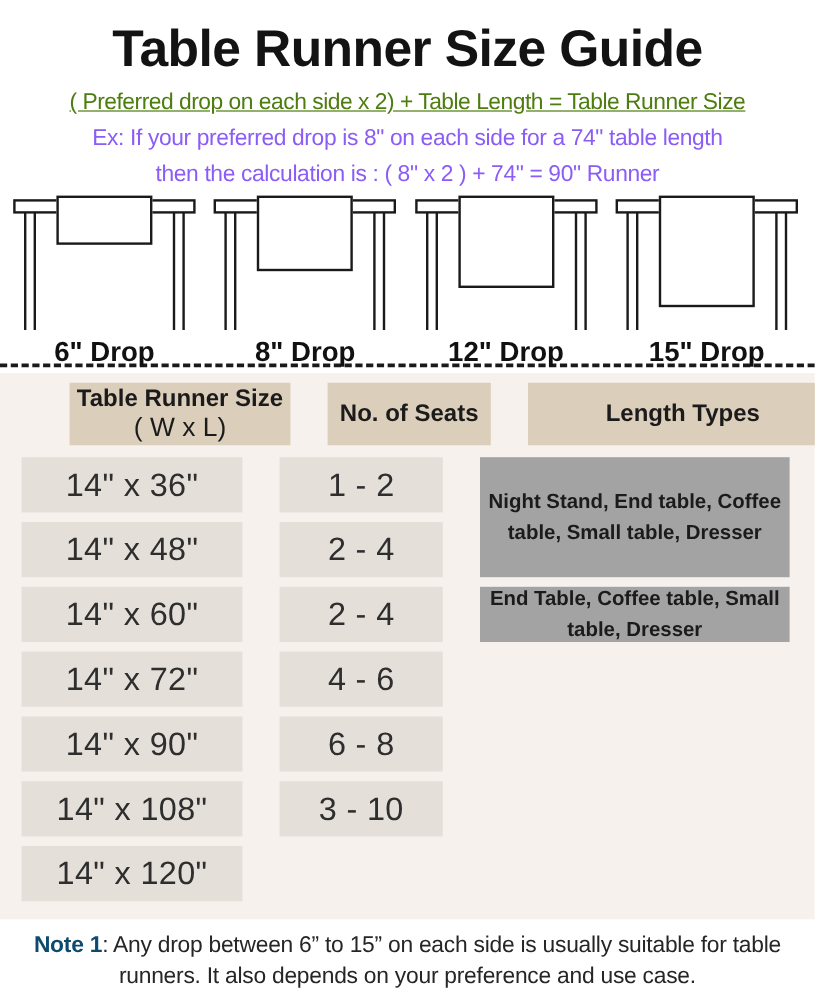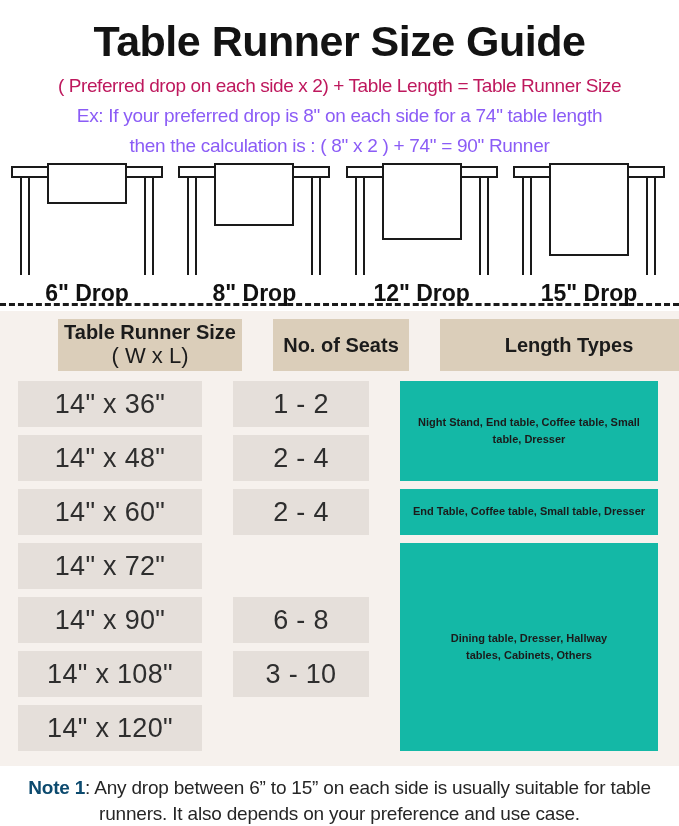--- a/index.html
+++ b/index.html
@@ -3,21 +3,21 @@
 <meta charset="utf-8">
 <style>
   * { margin: 0; padding: 0; box-sizing: border-box; }
   html, body { width: 679px; height: 826px; background: #ffffff; overflow: hidden;
     font-family: "Liberation Sans", "DejaVu Sans", sans-serif; color: #1d1d1d; }
 
   
   .intro { text-align: center; }
   .page-title { font-size: 43px; font-weight: 700; color: #131313; padding-top: 17px;
     letter-spacing: -0.5px; }
-  .formula-line { font-size: 19px; color: #be185d; margin-top: 9px; letter-spacing: -0.4px; }
+  .formula-line { font-size: 19px; color: #4d7c0f; margin-top: 9px; letter-spacing: -0.4px; text-decoration: underline; }
   .example-line { font-size: 19px; color: #8b5cf6; margin-top: 8px; letter-spacing: -0.3px; }
 
   
   .figures { display: flex; justify-content: space-between; padding: 0 14px 0 11px;
     margin-top: 6px; height: 143px; border-bottom: 3px dashed #1a1a1a; }
   .figure { width: 152px; position: relative; }
   .drawing { position: relative; height: 112px; }
   .tabletop { position: absolute; top: 3px; left: 0; width: 152px; height: 12px;
     background: #fff; border: 2.5px solid #1a1a1a; }
   .leg { position: absolute; top: 14px; height: 98px; width: 10px;
@@ -37,22 +37,22 @@
   .grid-head, .grid-body { display: grid; grid-template-columns: 184px 136px 258px;
     column-gap: 31px; }
   .grid-head { margin-bottom: 10px; padding-left: 40px; }
   .head-cell { background: #dbceba; height: 52px; display: flex; flex-direction: column;
     align-items: center; justify-content: center; font-weight: 700; font-size: 20px;
     color: #1b1b1b; text-align: center; }
   .head-cell .sub { font-weight: 400; font-size: 22px; margin-top: -1px; }
   .grid-body { grid-auto-rows: 46px; row-gap: 8px; }
   .cell { background: #e5dfda; display: flex; align-items: center; justify-content: center;
     font-size: 27px; font-weight: 400; color: #2e2e2e; letter-spacing: 0.3px; }
-  .type-cell { background: #14b8a6; display: flex; align-items: center; justify-content: center;
-    text-align: center; font-weight: 700; font-size: 11px; line-height: 1.55; color: #1b1b1b;
+  .type-cell { background: #a3a3a3; display: flex; align-items: center; justify-content: center;
+    text-align: center; font-weight: 700; font-size: 17px; line-height: 1.55; color: #1b1b1b;
     padding: 0 6px; }
   .type-cell.narrow { padding: 0 40px; }
 
   
   .notes { margin-top: 9px; text-align: center; font-size: 19px; line-height: 26px;
     color: #262626; letter-spacing: -0.2px; }
   .notes b { color: #0c4a6e; }
 </style>
 </head>
 <body>
@@ -114,28 +114,28 @@
   </div>
 
   <div class="grid-body">
     <div class="cell" style="grid-column:1;grid-row:1">14" x 36"</div>
     <div class="cell" style="grid-column:2;grid-row:1">1 - 2</div>
     <div class="cell" style="grid-column:1;grid-row:2">14" x 48"</div>
     <div class="cell" style="grid-column:2;grid-row:2">2 - 4</div>
     <div class="cell" style="grid-column:1;grid-row:3">14" x 60"</div>
     <div class="cell" style="grid-column:2;grid-row:3">2 - 4</div>
     <div class="cell" style="grid-column:1;grid-row:4">14" x 72"</div>
+    <div class="cell" style="grid-column:2;grid-row:4">4 - 6</div>
     <div class="cell" style="grid-column:1;grid-row:5">14" x 90"</div>
     <div class="cell" style="grid-column:2;grid-row:5">6 - 8</div>
     <div class="cell" style="grid-column:1;grid-row:6">14" x 108"</div>
     <div class="cell" style="grid-column:2;grid-row:6">3 - 10</div>
     <div class="cell" style="grid-column:1;grid-row:7">14" x 120"</div>
 
     <div class="type-cell" style="grid-column:3;grid-row:1 / span 2">Night Stand, End table, Coffee table, Small table, Dresser</div>
     <div class="type-cell" style="grid-column:3;grid-row:3">End Table, Coffee table, Small table, Dresser</div>
-    <div class="type-cell narrow" style="grid-column:3;grid-row:4 / span 4">Dining table, Dresser, Hallway tables, Cabinets, Others</div>
   </div>
 </div>
 
 <div class="notes">
   <div><b>Note 1</b><span>: Any drop between 6” to 15” on each side is usually suitable for table runners. It also depends on your preference and use case.</span></div>
   <div><b>Note 2</b><span>: Measure your table, and select right size before ordering.</span></div>
 </div>
 
 </body></html>

